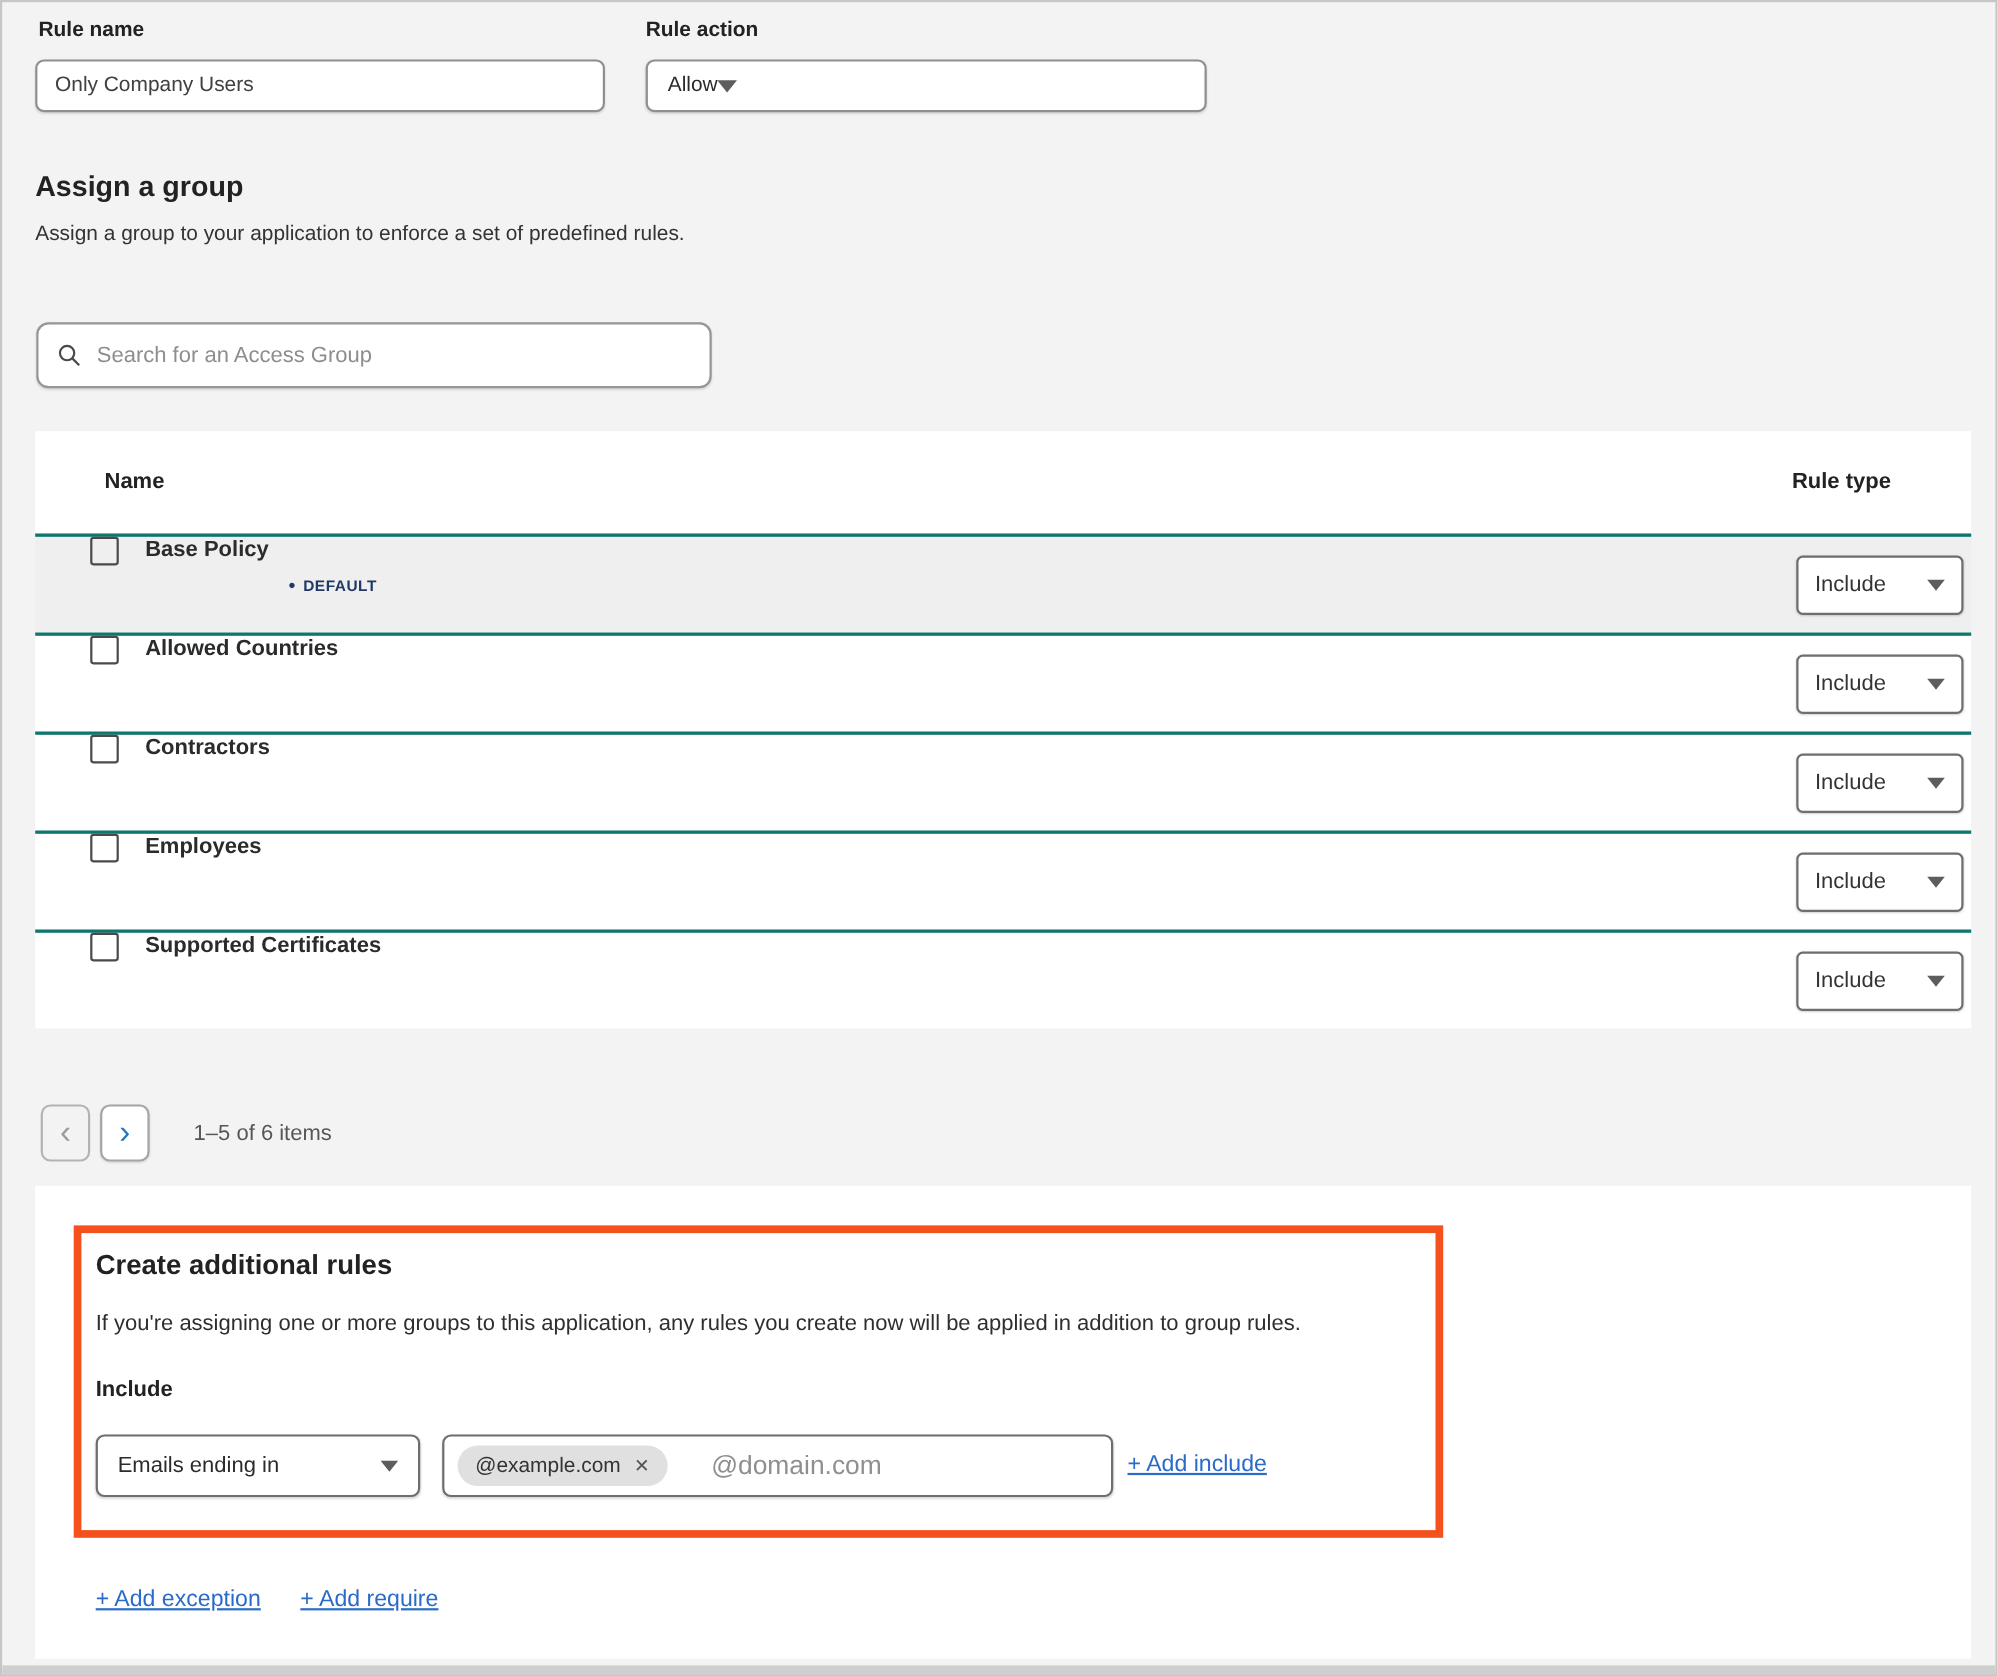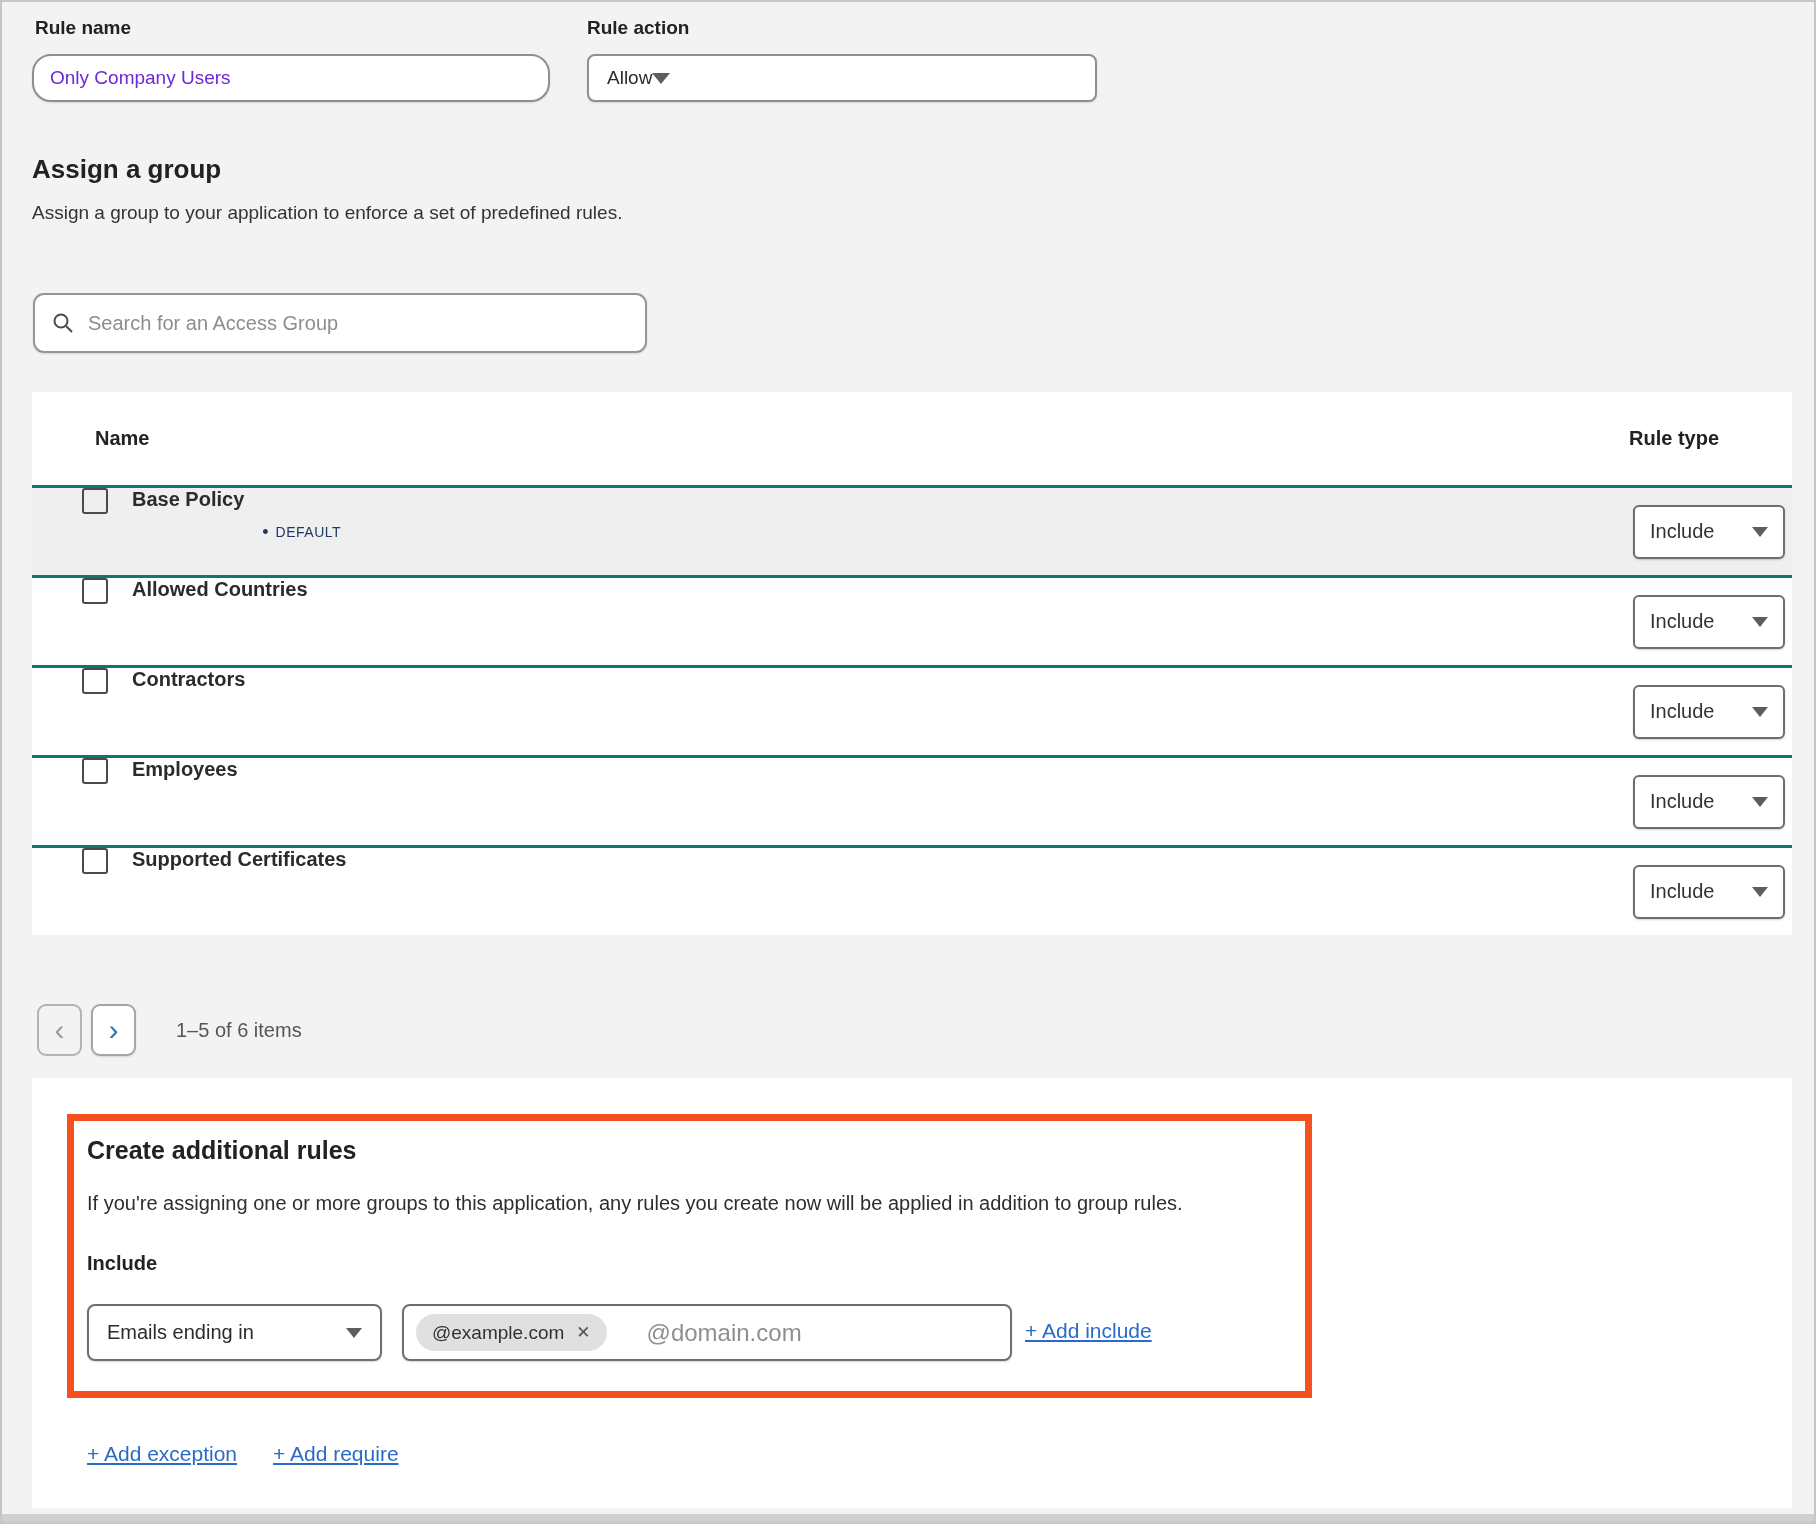--- a/index.html
+++ b/index.html
@@ -7,23 +7,23 @@
   body { font-family:"Liberation Sans", sans-serif; }
   .page {
     position:relative; width:1816px; height:1524px;
     background:#f3f3f3; border:2px solid #c6c6c6; overflow:hidden;
     color:#262626;
   }
   
   .field-label { position:absolute; font-size:19px; font-weight:bold; color:#222; }
   .text-input {
     position:absolute; height:48px; background:#fff;
-    border:2px solid #8f8f8f; border-radius:19px;
+    border:2px solid #8f8f8f; border-radius:8px;
     font-family:"Liberation Sans", sans-serif;
-    font-size:19px; color:#6d28d9; padding:0 16px; outline:none;
+    font-size:19px; color:#404040; padding:0 16px; outline:none;
     box-shadow:0 1px 2px rgba(0,0,0,.12);
   }
   .select-box {
     position:absolute; height:48px; background:#fff;
     border:2px solid #8f8f8f; border-radius:8px;
     display:flex; align-items:center; 
     padding:0 18px; font-size:19px; color:#2b2b2b; cursor:pointer;
     box-shadow:0 1px 2px rgba(0,0,0,.12);
   }
   .caret-down {
@@ -55,21 +55,21 @@
     display:flex; border-top:3px solid #0f766e;
   }
   .trow.row-highlight { background:#efefef; }
   .checkbox {
     width:26px; height:26px; margin-left:50px; flex:none;
     border:2px solid #4a4a4a; border-radius:3px; background:transparent; cursor:pointer;
   }
   .row-name { margin-left:24px; font-size:20px; font-weight:bold; color:#2b2b2b; }
   .default-badge { margin-left:18px; display:flex; align-items:center; gap:7px; color:#1f3864; }
   .badge-dot { font-size:18px; line-height:1; }
-  .badge-text { font-size:14px; font-weight:normal; letter-spacing:.5px; }
+  .badge-text { font-size:14px; font-weight:bold; letter-spacing:.5px; }
   .ruletype-select {
     position:absolute; right:7px; top:50%; transform:translateY(-50%);
     width:152px; height:54px; background:#fff;
     border:2px solid #6e6e6e; border-radius:6px;
     display:flex; align-items:center; justify-content:space-between;
     padding:0 15px; font-size:20px; color:#333; cursor:pointer;
     box-shadow:0 1px 2px rgba(0,0,0,.18);
   }
   .ruletype-select .caret-down { border-left-width:8px; border-right-width:8px; border-top-width:10px; }
   

